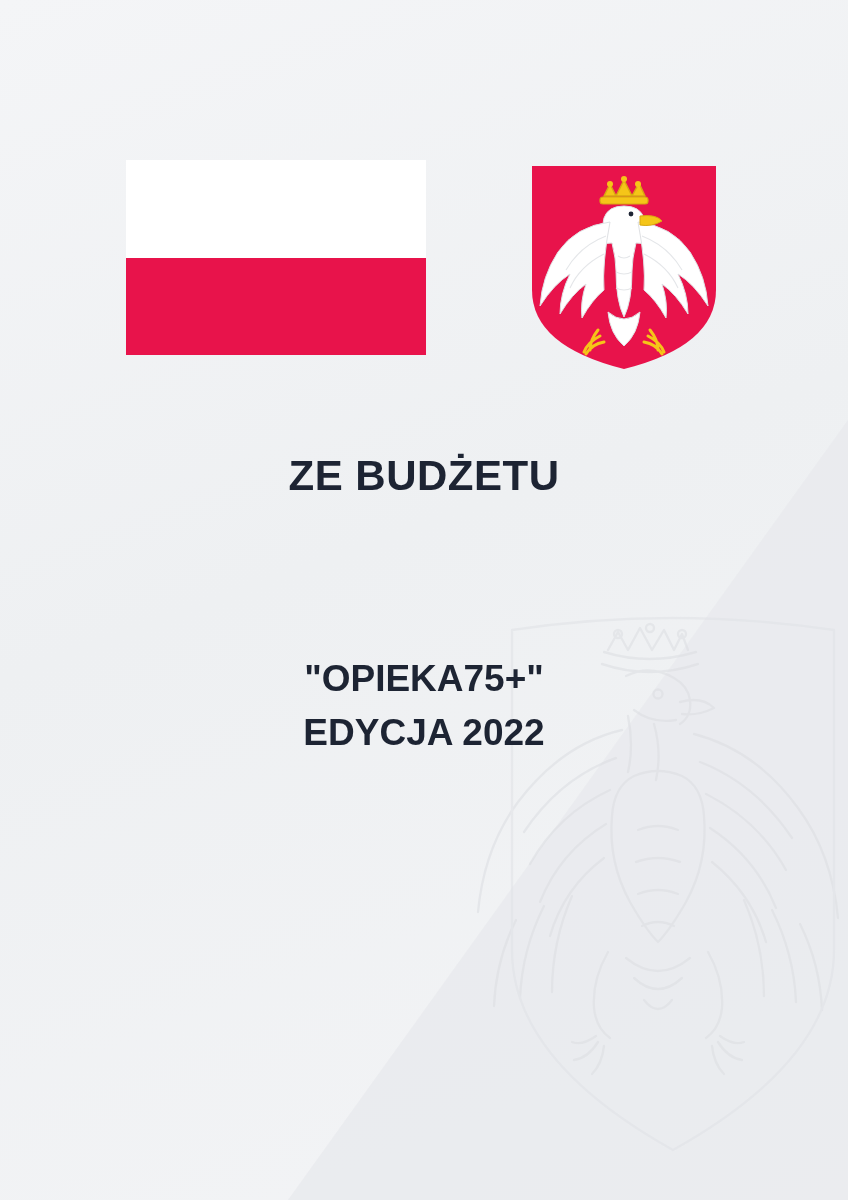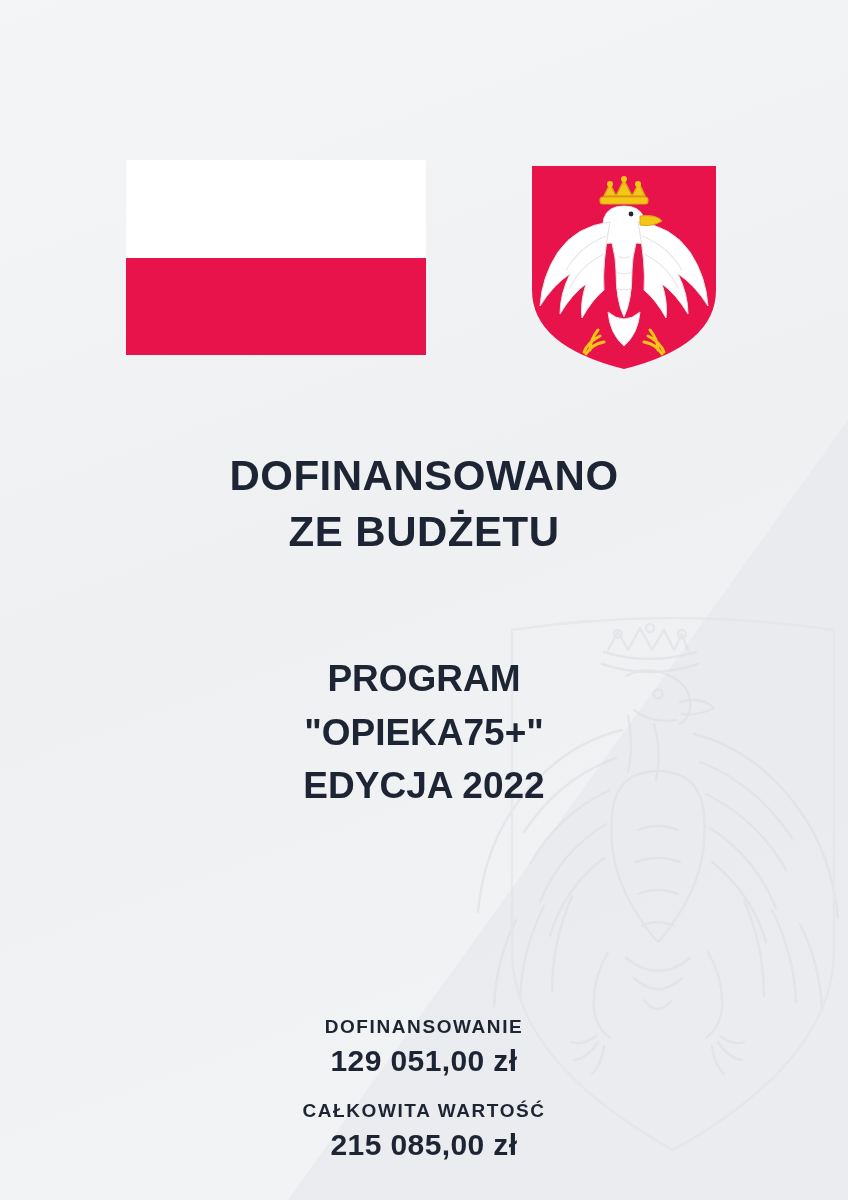--- a/index.html
+++ b/index.html
@@ -250,34 +250,22 @@
           <path d="M92 96 q6 4 12 0"></path>
           <path d="M90 112 q8 4 16 0"></path>
           <path d="M90 128 q8 4 16 0"></path>
         </g>
       </svg>
     </div>
 
   </div>
 
   <div class="headline">
-    <div class="line">DOFINANSOWANO</div>
     <div class="line">ZE BUDŻETU</div>
   </div>
 
   <div class="program">
-    <div class="line">PROGRAM</div>
     <div class="line">"OPIEKA75+"</div>
     <div class="line">EDYCJA 2022</div>
   </div>
 
-  <div class="amounts">
-    <div class="amount-block">
-      <div class="amount-label">DOFINANSOWANIE</div>
-      <div class="amount-value">129 051,00 zł</div>
-    </div>
-    <div class="amount-block">
-      <div class="amount-label">CAŁKOWITA WARTOŚĆ</div>
-      <div class="amount-value">215 085,00 zł</div>
-    </div>
-  </div>
 
 </div>
 
 </body></html>

